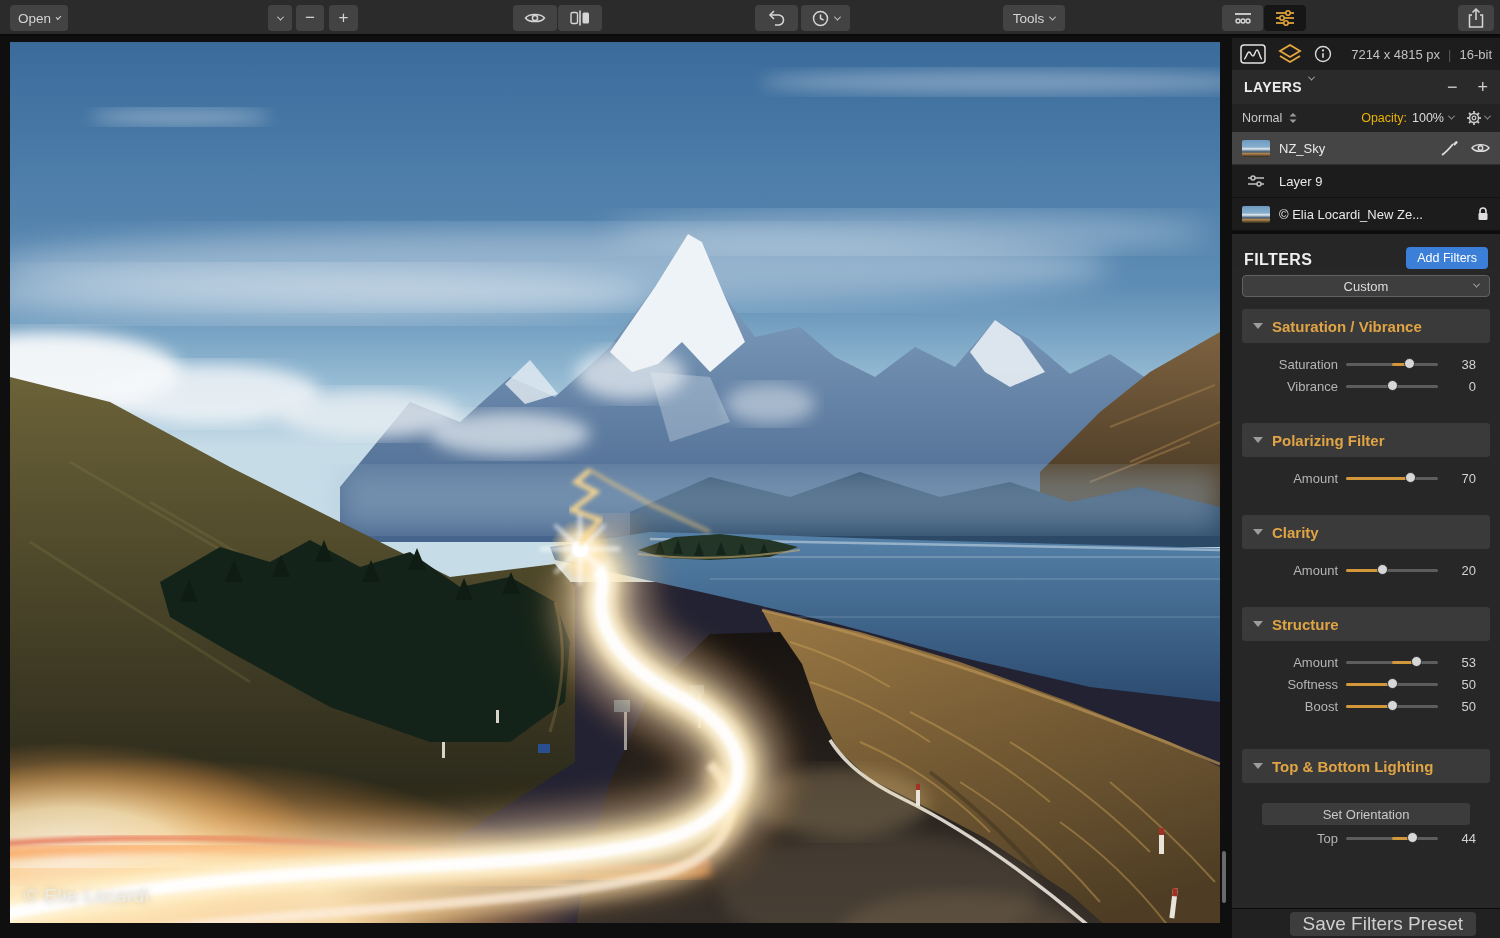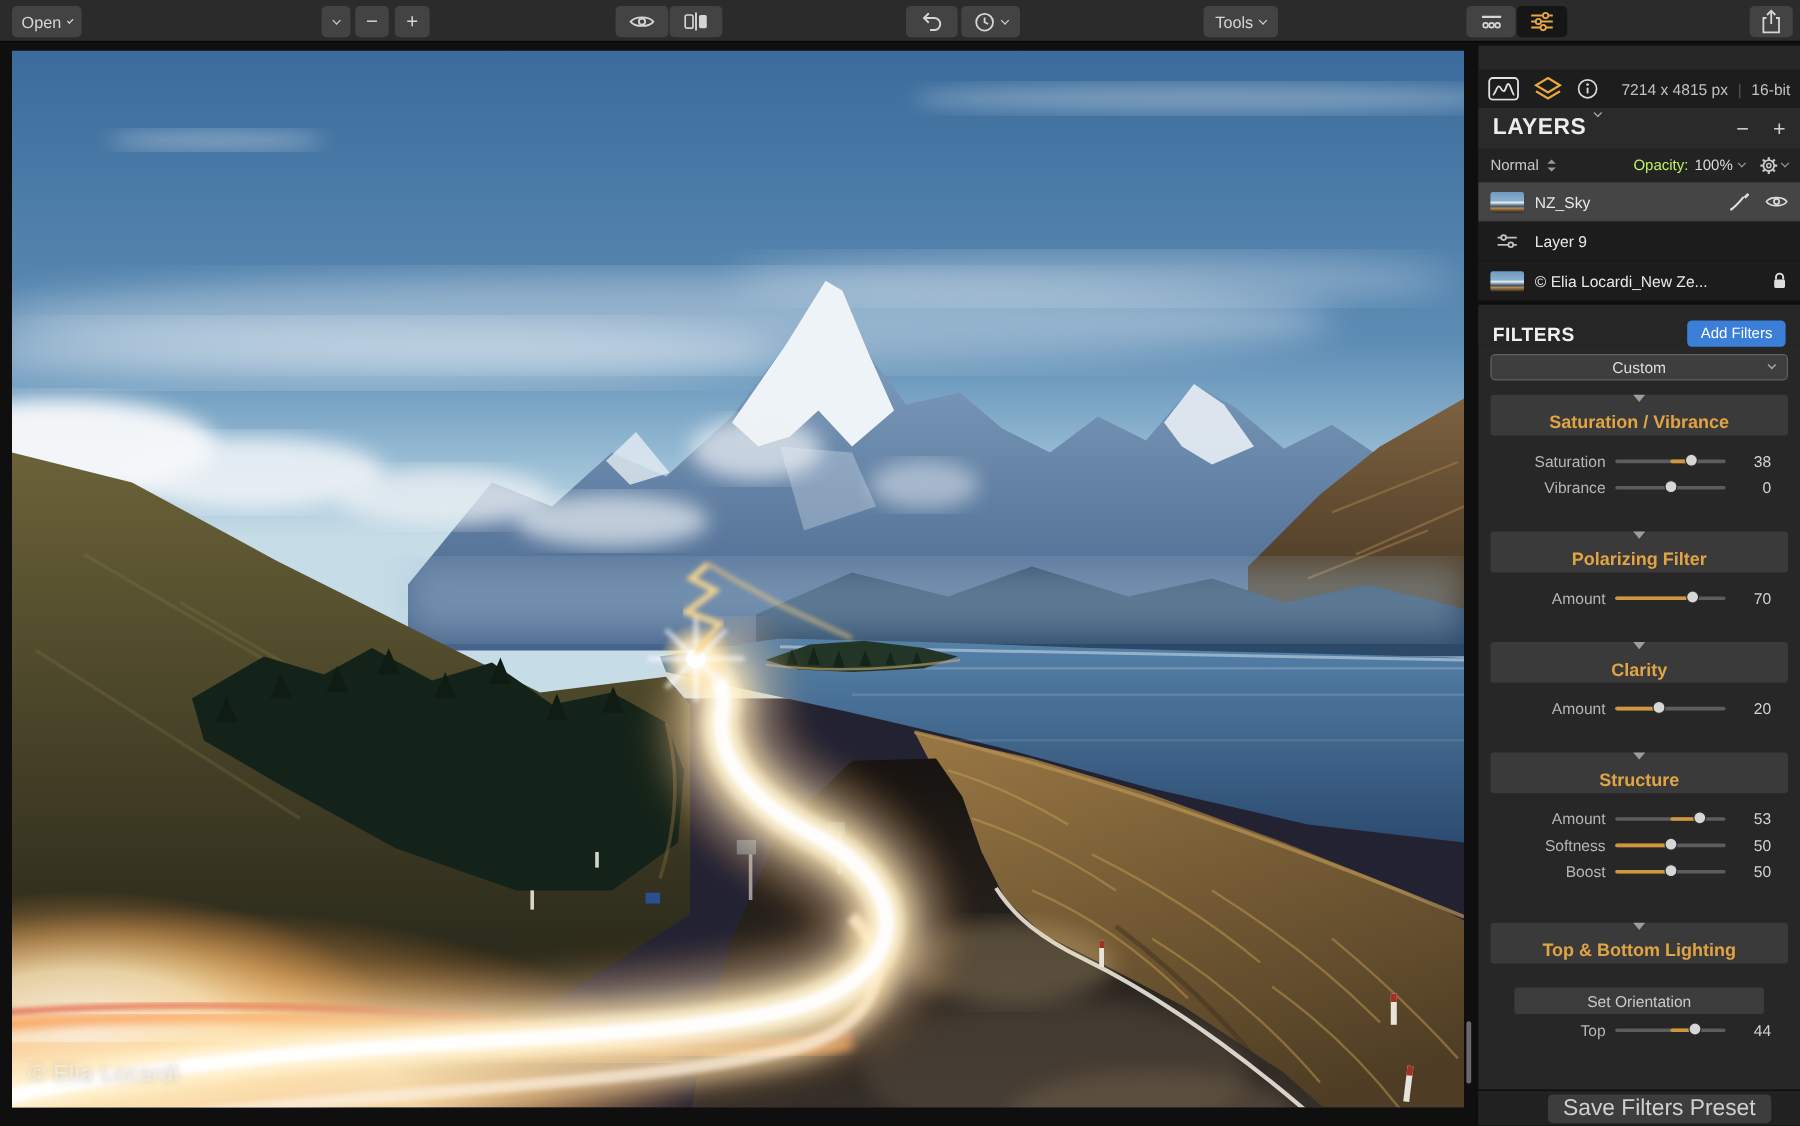--- a/index.html
+++ b/index.html
@@ -26,36 +26,36 @@
   .canvas svg { display:block; width:100%; height:100%; }
   .watermark { position:absolute; left:14px; top:843px; font-size:19px; letter-spacing:.5px;
     color:rgba(238,238,238,.8); text-shadow:0 0 6px rgba(120,90,40,.4); }
   .scrollthumb { position:absolute; left:1222px; top:851px; width:4px; height:52px;
     background:#6a6a6a; border-radius:2px; }
 
   
   .sidebar { position:absolute; left:1232px; top:38px; width:268px; height:900px;
     background:#272727; display:flex; flex-direction:column; }
   .infobar { height:32px; background:#1d1d1d; display:flex; align-items:center;
-    padding:0 8px; gap:12px; flex:none;margin-top:20px; }
+    padding:0 8px; gap:12px; flex:none; }
   .infobar .res-wrap { margin-left:auto; display:flex; align-items:center; gap:8px;
     color:#c2c2c2; font-size:13px; }
   .infobar .vdiv { color:#555; }
   .layers-head { height:34px; background:#2a2a2a; display:flex; align-items:center;
     padding:0 12px; flex:none; }
-  .layers-title { color:#ececec; font-size:19px; font-weight:700; letter-spacing:.4px;
+  .layers-title { color:#ececec; font-size:14px; font-weight:700; letter-spacing:.4px;
     display:flex; align-items:flex-start; gap:7px; }
   .layers-title .chv { color:#aaa; margin-top:-3px; }
   .lh-btns { margin-left:auto; display:flex; gap:20px; }
   .lh-btns span { color:#d0d0d0; font-size:18px; line-height:1; cursor:pointer; }
   .blend-row { height:28px; background:#232323; display:flex; align-items:center;
     padding:0 10px; flex:none; font-size:12.5px; color:#c8c8c8; }
   .blend-mode { display:flex; align-items:center; gap:6px; }
   .opacity-wrap { margin-left:auto; display:flex; align-items:center; gap:5px; }
-  .opacity-label { color:#bef264; }
+  .opacity-label { color:#eab308; }
   .opacity-value { color:#dcdcdc; }
   .opacity-wrap .chv, .gear-wrap .chv { color:#999; margin-top:-2px; }
   .gear-wrap { display:flex; align-items:center; gap:3px; margin-left:12px; color:#c8c8c8; }
 
   .layer-list { flex:none; }
   .layer-row { height:33px; display:flex; align-items:center; padding:0 10px; gap:9px;
     background:#1c1c1c; border-bottom:1px solid rgba(0,0,0,.35); cursor:pointer; }
   .layer-row.selected { background:#454545; }
   .layer-thumb { width:28px; height:17px; border-radius:2px; flex:none;
     background:linear-gradient(180deg,#6e9ac2 0%,#88aecb 42%,#e8eef2 52%,#8fa3b5 60%,
@@ -72,21 +72,21 @@
   .add-filters { background:#3b7fd9; color:#fff; border:none; border-radius:4px;
     height:22px; padding:0 11px; font-size:12.5px; font-family:inherit; cursor:pointer; }
   .preset-select { margin:6px 10px; height:22px; background:#3e3e3e;
     border:1px solid #616161; border-radius:4px; position:relative; display:flex;
     align-items:center; justify-content:center; color:#dcdcdc; font-size:13px;
     cursor:pointer; flex:none; }
   .preset-select .chv { position:absolute; right:10px; top:7px; color:#b0b0b0; }
 
   .fgroups { flex:1; overflow:hidden; padding-top:6px; }
   .fgroup-header { height:34px; margin:0 10px; background:#3a3a3a; border-radius:3px;
-    display:flex; align-items:center; padding:0 11px; gap:9px; cursor:pointer;flex-direction:column; }
+    display:flex; align-items:center; padding:0 11px; gap:9px; cursor:pointer; }
   .tri { width:0; height:0; border-left:5px solid transparent;
     border-right:5px solid transparent; border-top:6px solid #9d9d9d; flex:none; }
   .fgroup-title { color:#e0a444; font-size:15px; font-weight:600; }
   .fgroup-body { padding:10px 0 26px; }
   .fgroup-body.pb32 { padding-bottom:32px; }
   .fbtn { display:block; margin:10px 30px 2px; width:208px; height:22px;
     background:#3c3c3c; border:none; border-radius:3px; color:#c9c9c9; font-size:13px;
     font-family:inherit; cursor:pointer; }
   .frow { height:22px; display:flex; align-items:center; padding-left:10px; }
   .flabel { width:96px; text-align:right; color:#b5b5b5; font-size:13px; flex:none; }

